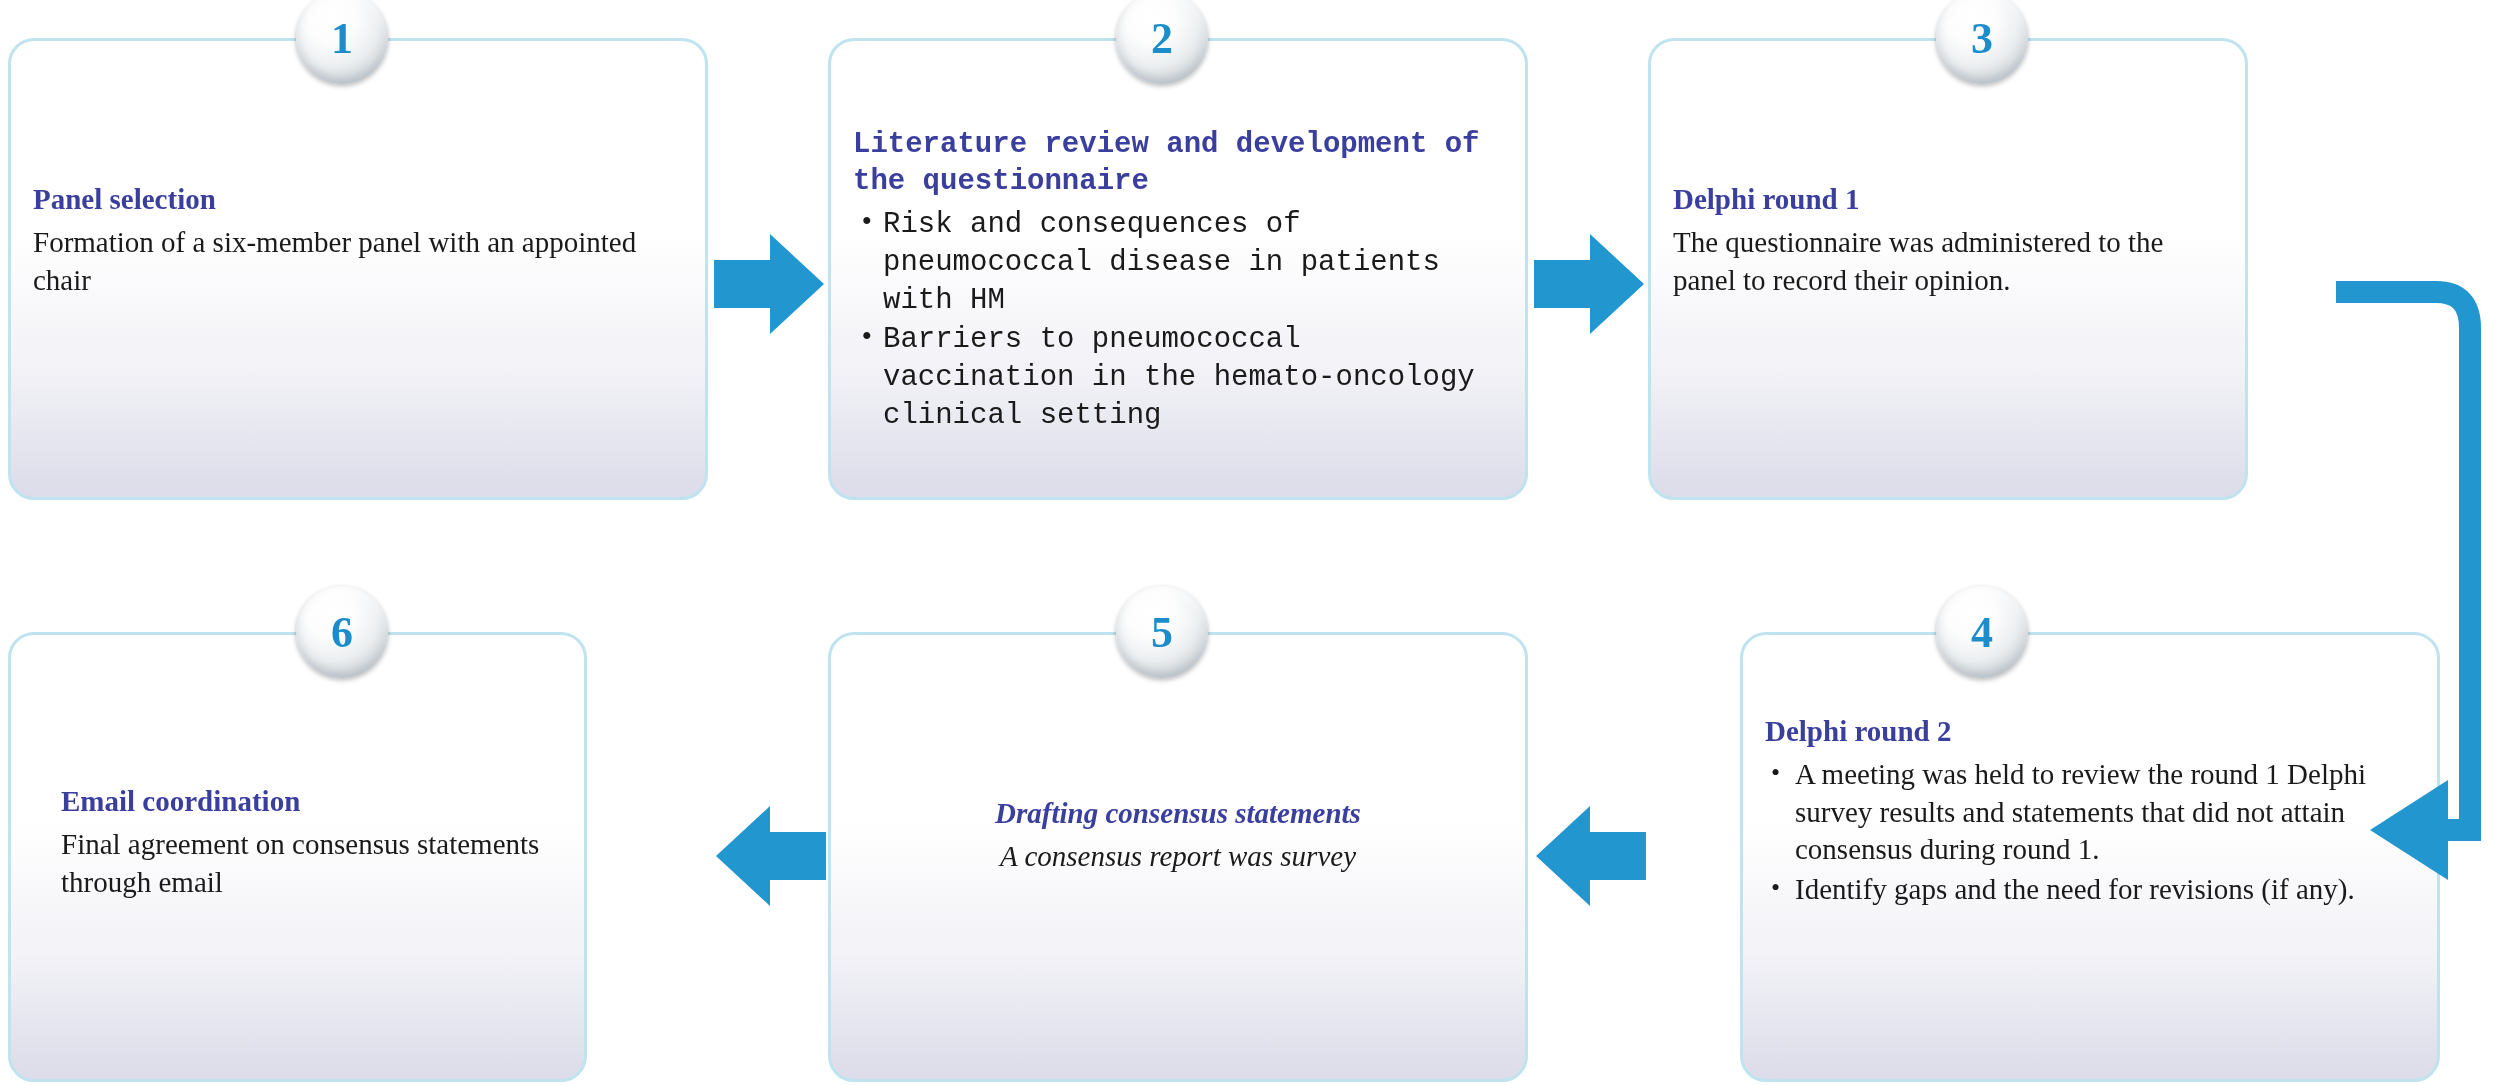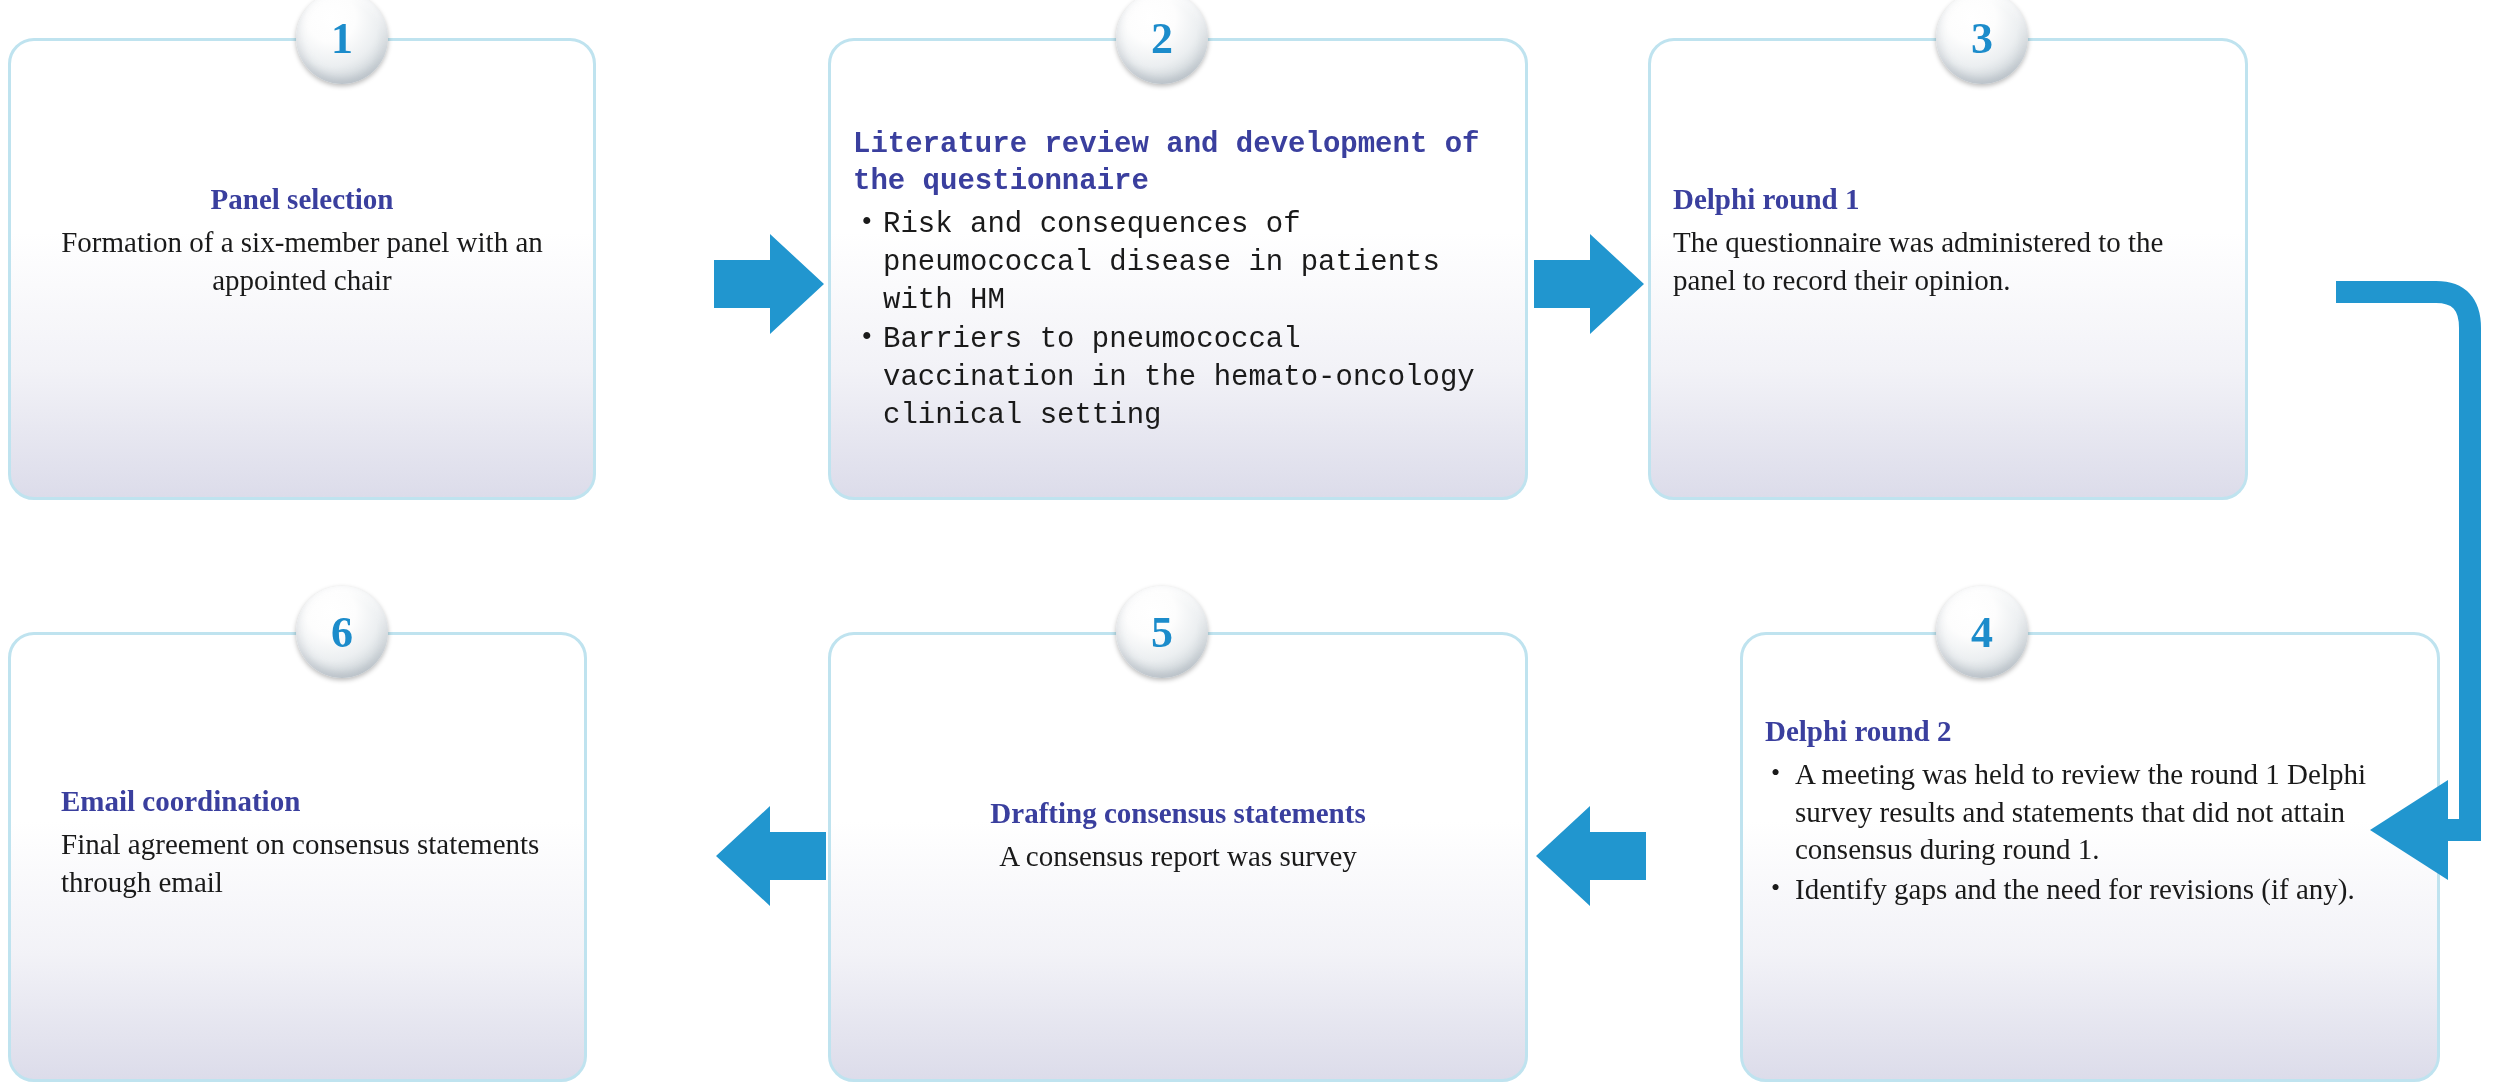--- a/index.html
+++ b/index.html
@@ -100,21 +100,21 @@
   .connector {
     position: absolute;
     z-index: 2;
   }
 </style>
 </head>
 <body>
 
 <div class="canvas">
 
-  <div class="step-box" style="left:8px; top:38px; width:588px; height:462px;text-align:center;">
+  <div class="step-box" style="left:8px; top:38px; width:700px; height:462px;">
     <div class="inner" style="top:140px;">
       <p class="step-title">Panel selection</p>
       <p class="step-body">Formation of a six-member panel with an appointed chair</p>
     </div>
   </div>
   <div class="badge" style="left:296px; top:-8px;">
     <span>1</span>
   </div>
 
   <div class="step-box" style="left:828px; top:38px; width:700px; height:462px;font-family:Liberation Mono, monospace;">
@@ -151,21 +151,21 @@
           <li>Identify gaps and the need for revisions (if any).</li>
         </ul>
       </div>
     </div>
   </div>
   <div class="badge" style="left:1936px; top:586px;">
     <span>4</span>
   </div>
 
   <div class="step-box" style="left:828px; top:632px; width:700px; height:450px;">
-    <div class="inner center-text" style="top:160px;">
+    <div class="inner center-text" style="top:160px;font-style:italic;">
       <p class="step-title">Drafting consensus statements</p>
       <p class="step-body">A consensus report was survey</p>
     </div>
   </div>
   <div class="badge" style="left:1116px; top:586px;">
     <span>5</span>
   </div>
 
   <div class="step-box" style="left:8px; top:632px; width:579px; height:450px;">
     <div class="inner" style="top:148px;">

